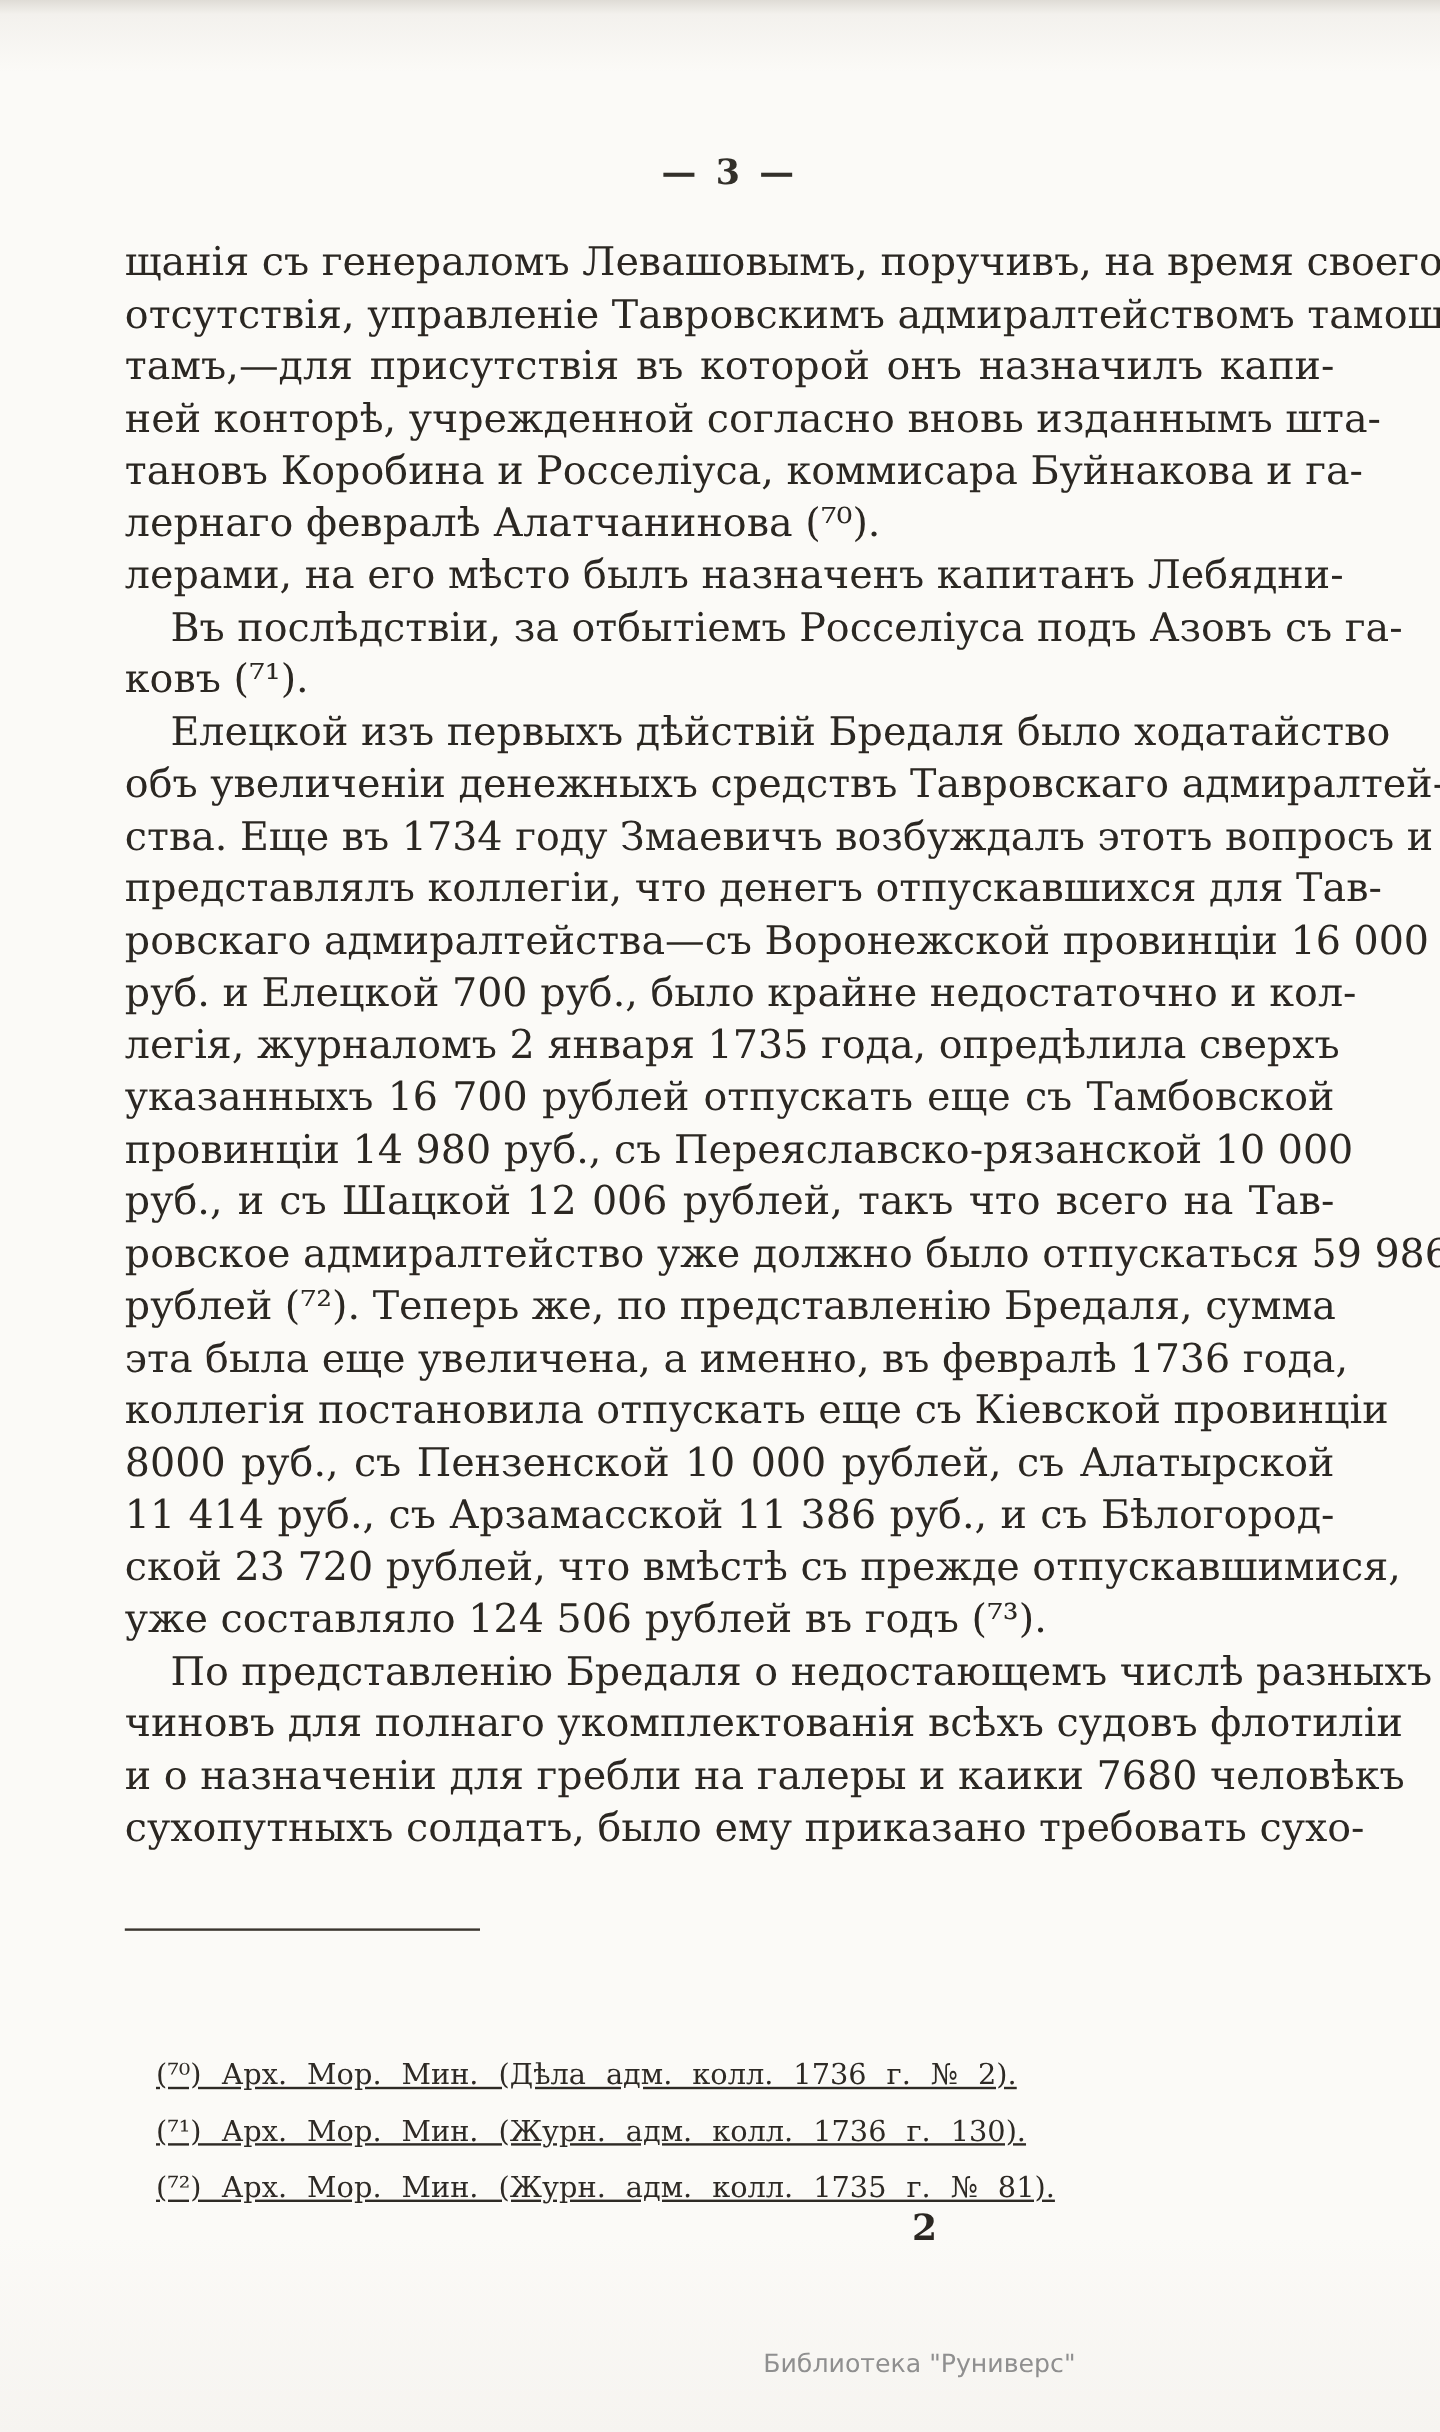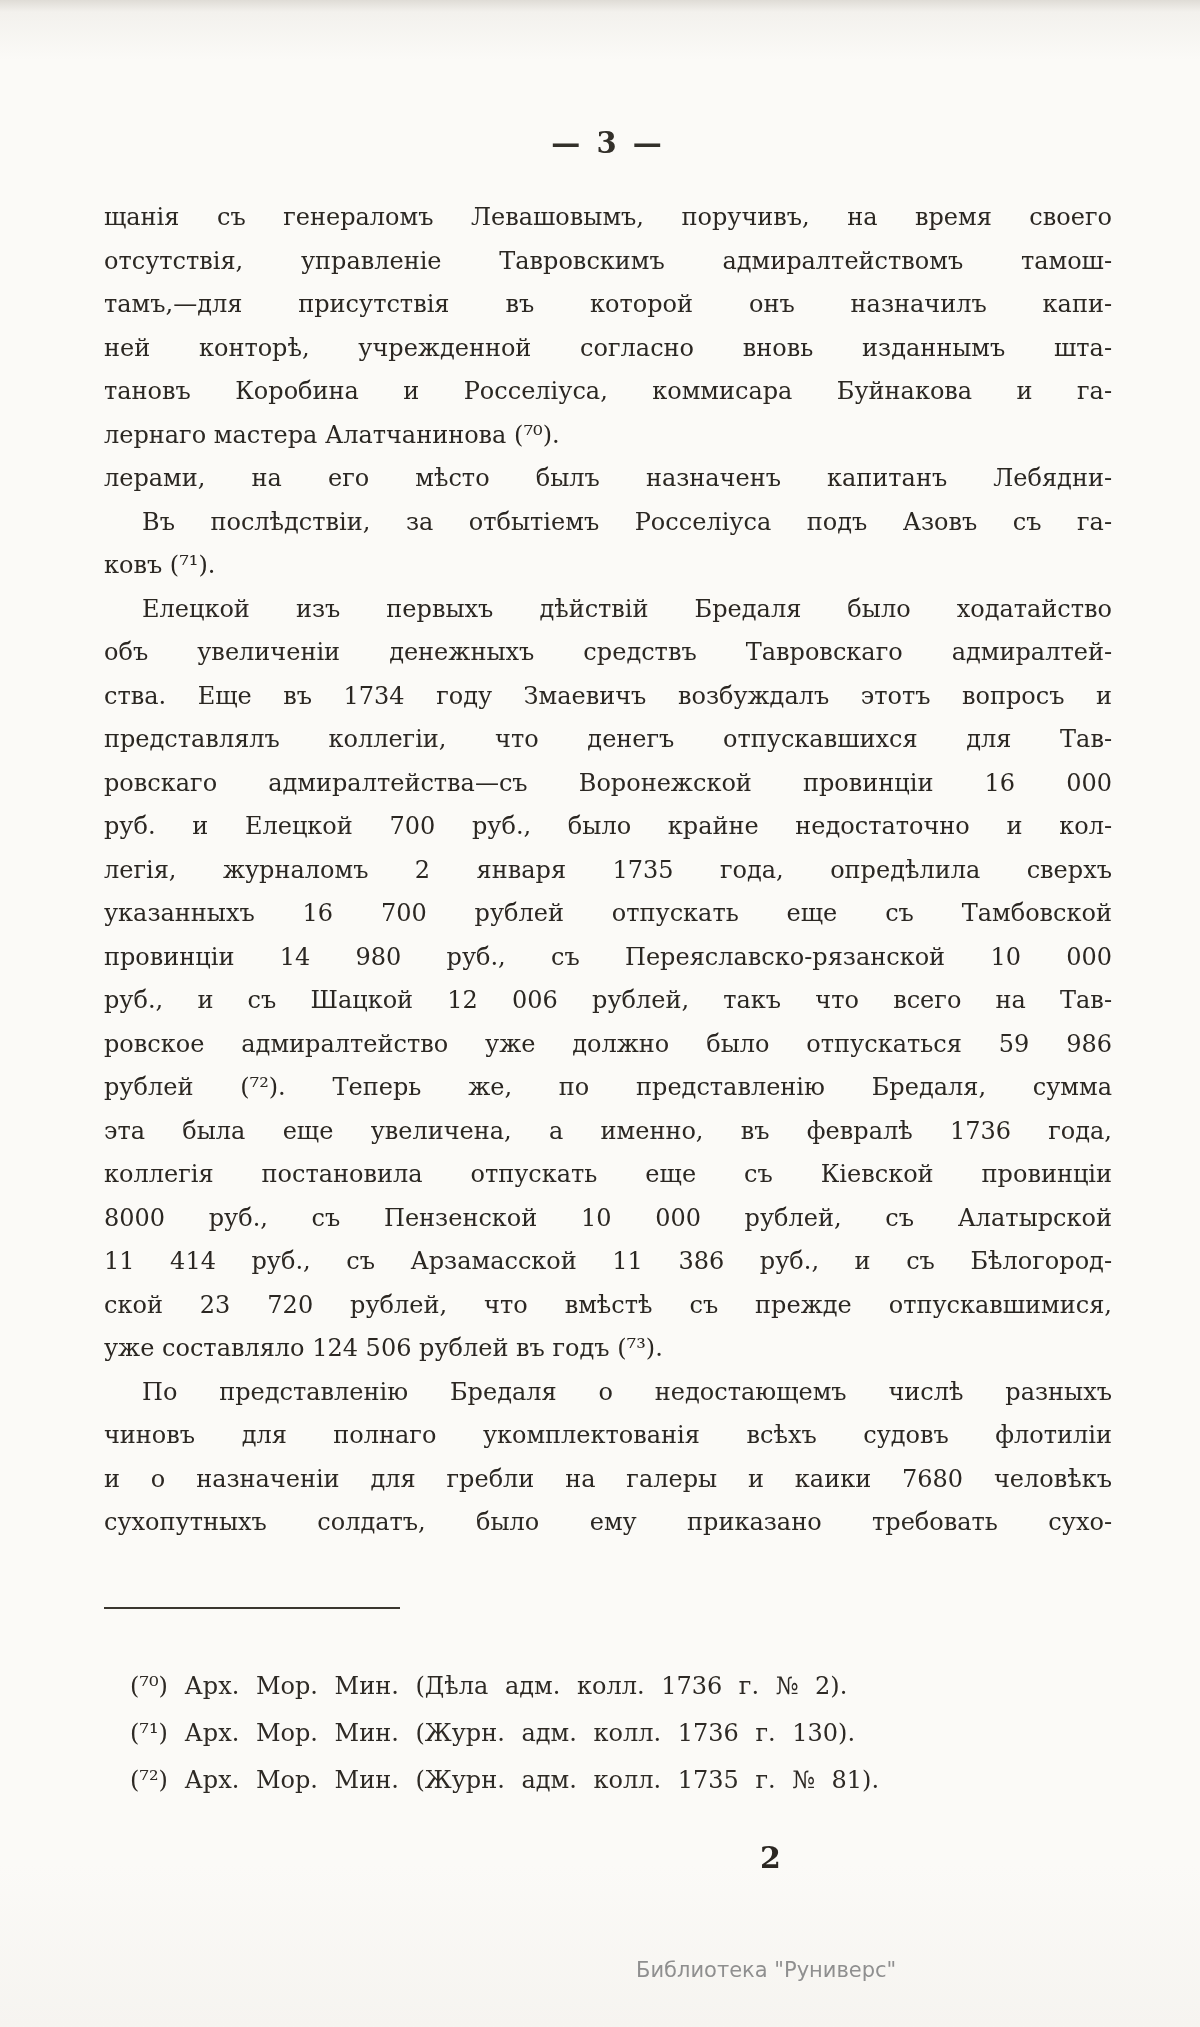--- a/index.html
+++ b/index.html
@@ -22,21 +22,21 @@
     font-size: 29px;
     font-weight: bold;
     letter-spacing: 3px;
     color: #33302a;
   }
   .text-block {
     position: absolute;
     top: 196px;
     left: 104px;
     width: 1008px;
-    font-size: 24px;
+    font-size: 33px;
     line-height: 43.5px;
     color: #2b2722;
   }
   .line {
     text-align: justify;
     text-align-last: justify;
     white-space: nowrap;
   }
   .line-last {
     text-align: left;
@@ -46,27 +46,28 @@
   .footnote-rule {
     position: absolute;
     top: 1607px;
     left: 104px;
     width: 296px;
     height: 2px;
     background: #3a362f;
   }
   .footnotes {
     position: absolute;
-    top: 1663px;
+    top: 1706px;
     left: 130px;
     width: 940px;
     font-size: 24px;
     line-height: 47px;
     word-spacing: 9px;
     color: #2e2a25;
+    text-decoration: underline;
   }
   .signature {
     position: absolute;
     top: 1840px;
     left: 760px;
     font-size: 30px;
     font-weight: bold;
     color: #2b2722;
   }
   .watermark {
@@ -82,21 +83,21 @@
 <body>
 
 <div class="page">
   <div class="header">— 3 —</div>
   <div class="text-block">
       <div class="line">щанія съ генераломъ Левашовымъ, поручивъ, на время своего</div>
       <div class="line">отсутствія, управленіе Тавровскимъ адмиралтействомъ тамош-</div>
       <div class="line">тамъ,—для присутствія въ которой онъ назначилъ капи-</div>
       <div class="line">ней конторѣ, учрежденной согласно вновь изданнымъ шта-</div>
       <div class="line">тановъ Коробина и Росселіуса, коммисара Буйнакова и га-</div>
-      <div class="line line-last">лернаго мастера Алатчанинова (⁷⁰).</div>
+      <div class="line line-last">лернаго февралѣ Алатчанинова (⁷⁰).</div>
       <div class="line">лерами, на его мѣсто былъ назначенъ капитанъ Лебядни-</div>
       <div class="line line-indent">Въ послѣдствіи, за отбытіемъ Росселіуса подъ Азовъ съ га-</div>
       <div class="line line-last">ковъ (⁷¹).</div>
       <div class="line line-indent">Елецкой изъ первыхъ дѣйствій Бредаля было ходатайство</div>
       <div class="line">объ увеличеніи денежныхъ средствъ Тавровскаго адмиралтей-</div>
       <div class="line">ства. Еще въ 1734 году Змаевичъ возбуждалъ этотъ вопросъ и</div>
       <div class="line">представлялъ коллегіи, что денегъ отпускавшихся для Тав-</div>
       <div class="line">ровскаго адмиралтейства—съ Воронежской провинціи 16 000</div>
       <div class="line">руб. и Елецкой 700 руб., было крайне недостаточно и кол-</div>
       <div class="line">легія, журналомъ 2 января 1735 года, опредѣлила сверхъ</div>

